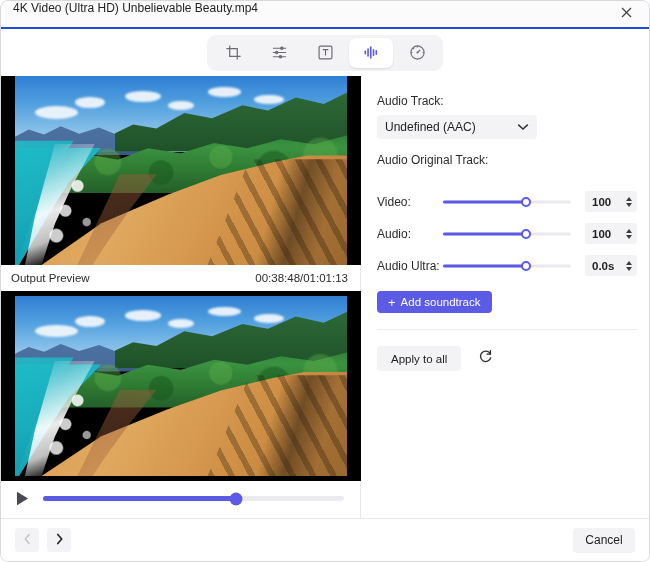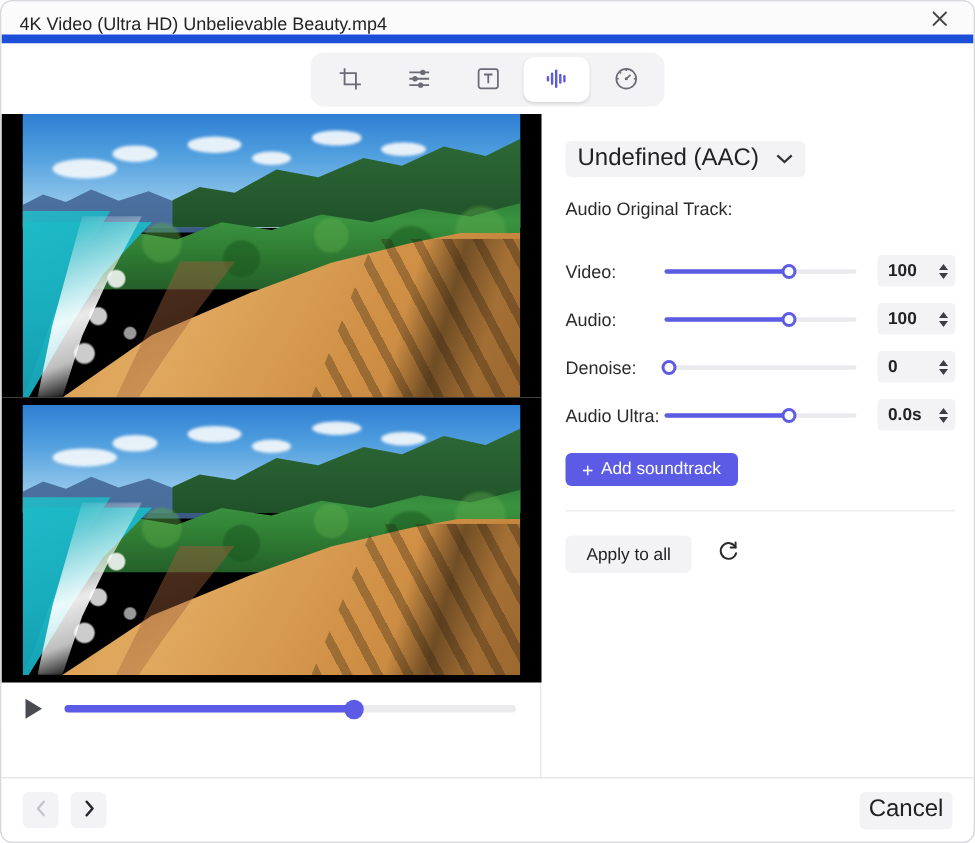--- a/index.html
+++ b/index.html
@@ -24,23 +24,23 @@
     flex-direction: column;
     overflow: hidden;
     position: relative;
   }
 
   
   .titlebar {
     height: 28px;
     min-height: 28px;
     background: #fbfbfc;
-    border-bottom: 6px solid #1d4ed8;
-    display: flex;
-    align-items: flex-end;
+    border-bottom: 2px solid #1d4ed8;
+    display: flex;
+    align-items: flex-start;
     padding: 0 10px 0 12px;
   }
   .title-text {
     font-size: 12px;
     color: #232323;
     flex: 1;
     white-space: nowrap;
     overflow: hidden;
     text-overflow: ellipsis;
   }
@@ -270,21 +270,21 @@
     width: 160px;
     height: 24px;
     background: #f3f3f6;
     border-radius: 4px;
     display: flex;
     align-items: center;
     padding: 0 8px;
     cursor: pointer;
     margin-bottom: 14px;
   }
-  .select-value { flex: 1; font-size: 16px; color: #222; }
+  .select-value { flex: 1; font-size: 12px; color: #222; }
   .select-caret { color: #333; display:flex; }
 
   .section-label {
     font-size: 12px;
     color: #2b2b2b;
     margin-bottom: 22px;
   }
 
   .ctrl-row {
     display: flex;
@@ -442,21 +442,21 @@
     font-size: 12px;
     cursor: pointer;
   }
   .cancel-btn {
     width: 62px; height: 25px;
     background: #f3f3f6;
     color: #222;
     border: none;
     border-radius: 4px;
     font-family: "Liberation Sans", sans-serif;
-    font-size: 16px;
+    font-size: 12px;
     cursor: pointer;
   }
 </style>
 </head>
 <body>
 
 <div class="window">
 
   <div class="titlebar">
     <div class="title-text">4K Video (Ultra HD) Unbelievable Beauty.mp4</div>
@@ -554,20 +554,24 @@
             <div class="sand-shadows"></div>
             <div class="ocean"></div>
             <div class="ocean2"></div>
             <div class="wetsand"></div>
             <div class="surf"></div>
             <div class="surf2"></div>
           </div>
         </div>
       </div>
 
+      <div class="preview-label-bar">
+        <span>Output Preview</span>
+        <span class="timestamp">00:38:48/01:01:13</span>
+      </div>
 
       <div class="video-frame bottom">
         <div class="video-inner">
           <div class="scene">
             <div class="sky"></div>
             <div class="cloud" style="left:6%;top:16%;width:13%;height:7%"></div>
             <div class="cloud" style="left:18%;top:11%;width:9%;height:6%"></div>
             <div class="cloud" style="left:33%;top:8%;width:11%;height:6%"></div>
             <div class="cloud" style="left:46%;top:13%;width:8%;height:5%"></div>
             <div class="cloud" style="left:58%;top:6%;width:10%;height:5%"></div>
@@ -596,20 +600,21 @@
         <div class="seek-track">
           <div class="seek-fill" style="width:64%"></div>
           <div class="seek-thumb" style="left:64%"></div>
         </div>
       </div>
 
     </div>
 
     <div class="right-col">
 
+      <div class="field-label">Audio Track:</div>
 
       <div class="select-box">
         <span class="select-value">Undefined (AAC)</span>
         <span class="select-caret">
           <svg width="12" height="8" viewBox="0 0 12 8" fill="none" stroke="currentColor" stroke-width="1.5">
             <path d="M1.2 1.6 L6 6 L10.8 1.6"></path>
           </svg>
         </span>
       </div>
 
@@ -640,35 +645,20 @@
         </div>
         <div class="spinner">
           <span class="spinner-val">100</span>
           <span class="spinner-arrows">
             <span class="arrow-up"></span>
             <span class="arrow-down"></span>
           </span>
         </div>
       </div>
 
-      <div class="ctrl-row">
-        <span class="ctrl-name">Denoise:</span>
-        <div class="slider">
-          <div class="slider-track"></div>
-          <div class="slider-fill" style="width:0%"></div>
-          <div class="slider-thumb" style="left:2%"></div>
-        </div>
-        <div class="spinner">
-          <span class="spinner-val">0</span>
-          <span class="spinner-arrows">
-            <span class="arrow-up"></span>
-            <span class="arrow-down"></span>
-          </span>
-        </div>
-      </div>
 
       <div class="ctrl-row">
         <span class="ctrl-name">Audio Ultra:</span>
         <div class="slider">
           <div class="slider-track"></div>
           <div class="slider-fill" style="width:65%"></div>
           <div class="slider-thumb" style="left:65%"></div>
         </div>
         <div class="spinner">
           <span class="spinner-val">0.0s</span>

